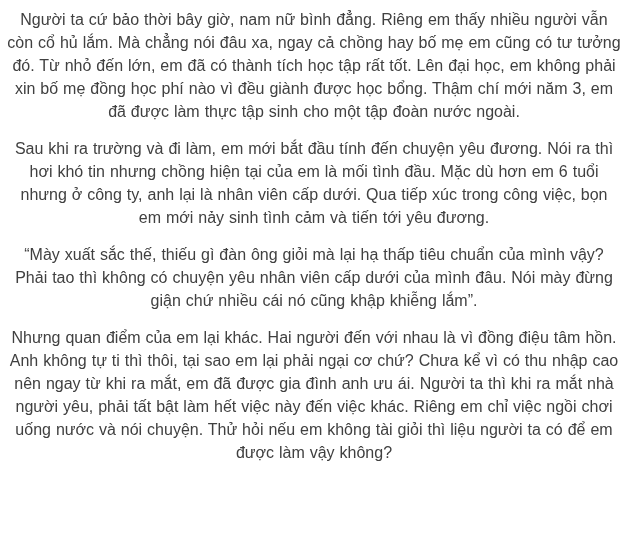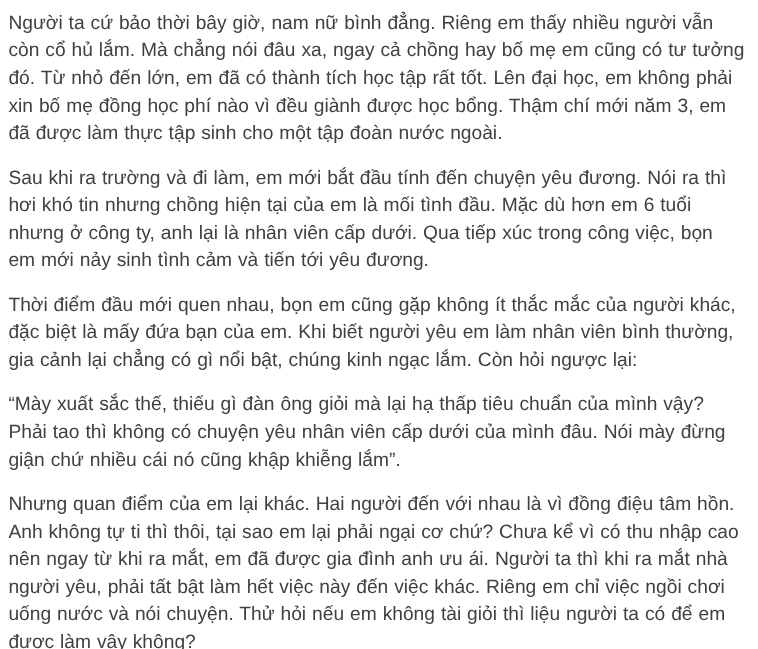--- a/index.html
+++ b/index.html
@@ -15,31 +15,30 @@
   .article-body {
     box-sizing: border-box;
     width: 628px;
     height: 541px;
     overflow: hidden;
     padding: 8px 7px 0 7px;
     font-family: "Liberation Sans", "DejaVu Sans", sans-serif;
     font-size: 16px;
     line-height: 23px;
     color: #404040;
-    text-align: left;
+    text-align: center;
     -webkit-font-smoothing: antialiased;
   }
   .article-body p {
     margin: 0 0 14px 0;
     padding: 0;
     word-spacing: 0.5px;
   }
 </style>
 </head>
 <body>
 
 <div class="article-body">
   <p>Người ta cứ bảo thời bây giờ, nam nữ bình đẳng. Riêng em thấy nhiều người vẫn còn cổ hủ lắm. Mà chẳng nói đâu xa, ngay cả chồng hay bố mẹ em cũng có tư tưởng đó. Từ nhỏ đến lớn, em đã có thành tích học tập rất tốt. Lên đại học, em không phải xin bố mẹ đồng học phí nào vì đều giành được học bổng. Thậm chí mới năm 3, em đã được làm thực tập sinh cho một tập đoàn nước ngoài.</p>
   <p>Sau khi ra trường và đi làm, em mới bắt đầu tính đến chuyện yêu đương. Nói ra thì hơi khó tin nhưng chồng hiện tại của em là mối tình đầu. Mặc dù hơn em 6 tuổi nhưng ở công ty, anh lại là nhân viên cấp dưới. Qua tiếp xúc trong công việc, bọn em mới nảy sinh tình cảm và tiến tới yêu đương.</p>
-  <p>Thời điểm đầu mới quen nhau, bọn em cũng gặp không ít thắc mắc của người khác, đặc biệt là mấy đứa bạn của em. Khi biết người yêu em làm nhân viên bình thường, gia cảnh lại chẳng có gì nổi bật, chúng kinh ngạc lắm. Còn hỏi ngược lại:</p>
   <p>“Mày xuất sắc thế, thiếu gì đàn ông giỏi mà lại hạ thấp tiêu chuẩn của mình vậy? Phải tao thì không có chuyện yêu nhân viên cấp dưới của mình đâu. Nói mày đừng giận chứ nhiều cái nó cũng khập khiễng lắm”.</p>
   <p>Nhưng quan điểm của em lại khác. Hai người đến với nhau là vì đồng điệu tâm hồn. Anh không tự ti thì thôi, tại sao em lại phải ngại cơ chứ? Chưa kể vì có thu nhập cao nên ngay từ khi ra mắt, em đã được gia đình anh ưu ái. Người ta thì khi ra mắt nhà người yêu, phải tất bật làm hết việc này đến việc khác. Riêng em chỉ việc ngồi chơi uống nước và nói chuyện. Thử hỏi nếu em không tài giỏi thì liệu người ta có để em được làm vậy không?</p>
 </div>
 
 </body></html>

